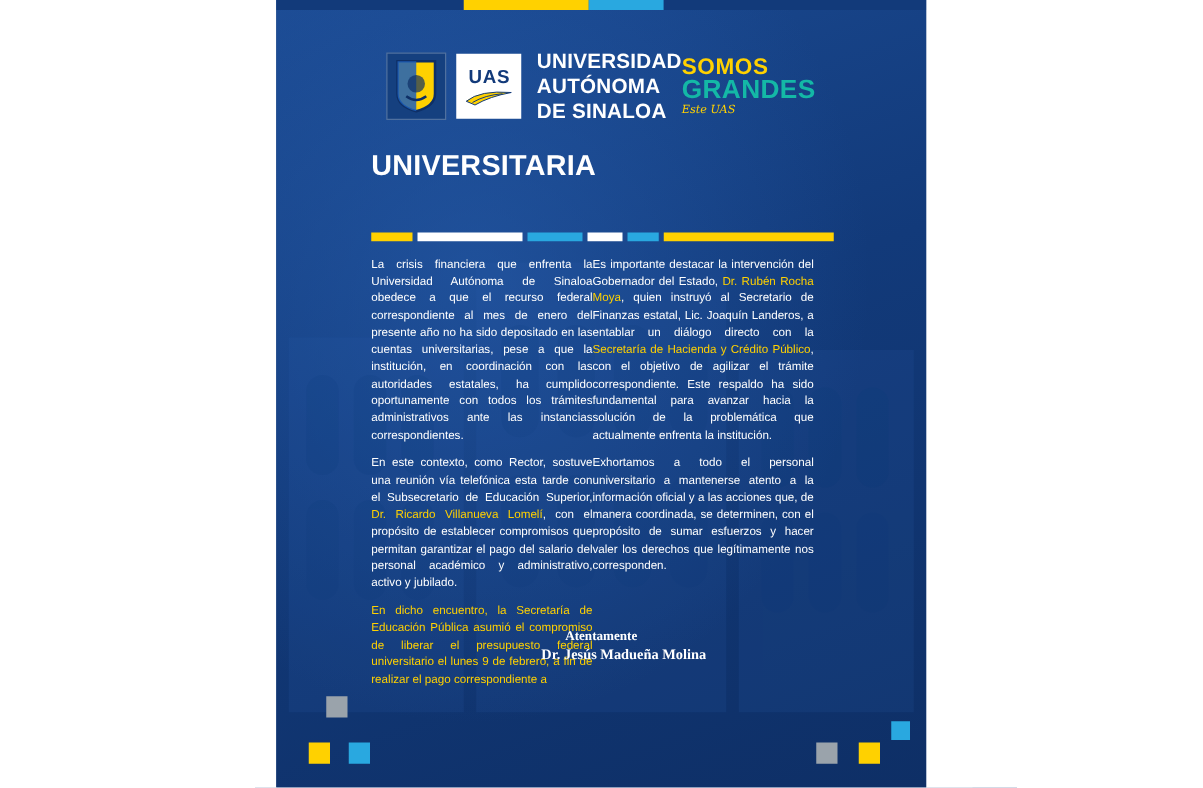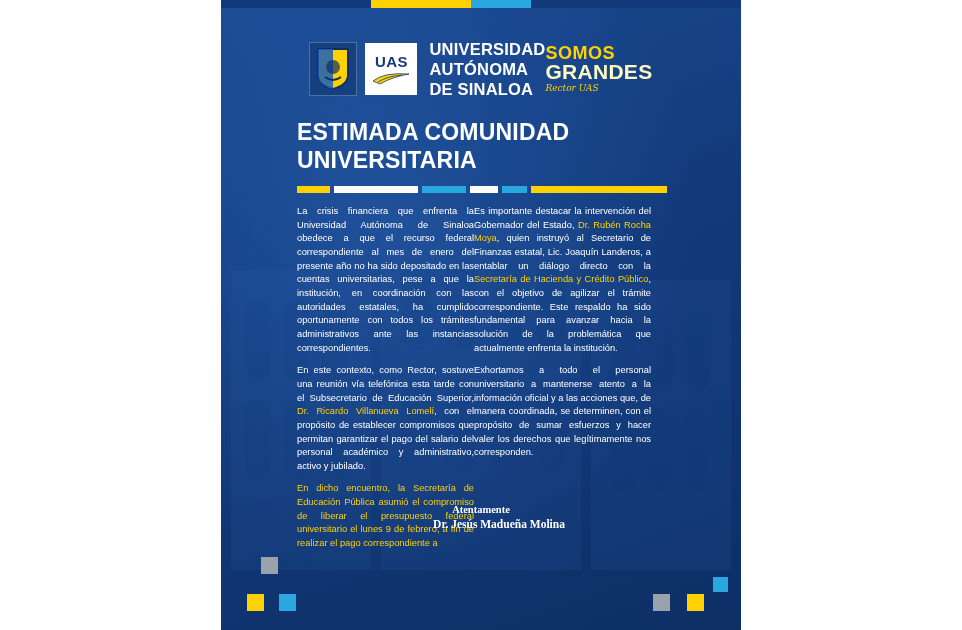--- a/index.html
+++ b/index.html
@@ -121,21 +121,21 @@
     align-items: flex-start;
     line-height: 0.94;
   }
   .somos .l1 {
     color: #ffd100;
     font-weight: bold;
     font-size: 18px;
     letter-spacing: 0.5px;
   }
   .somos .l2 {
-    color: #fef9c3;
+    color: #14b8a6;
     font-weight: bold;
     font-size: 21px;
     letter-spacing: 0.3px;
   }
   .somos .l3 {
     color: #ffd100;
     font-size: 9px;
     font-style: italic;
     font-family: "DejaVu Serif", serif;
     margin-top: 2px;
@@ -264,26 +264,25 @@
 
       <div class="univ-name">
         <div>UNIVERSIDAD</div>
         <div>AUTÓNOMA</div>
         <div>DE SINALOA</div>
       </div>
 
       <div class="somos">
         <div class="l1">SOMOS</div>
         <div class="l2">GRANDES</div>
-        <div class="l3">Rector UAS</div>
+        <div class="l3">Este UAS</div>
       </div>
     </div>
 
     <div class="title">
-      <div>ESTIMADA COMUNIDAD</div>
       <div>UNIVERSITARIA</div>
     </div>
 
     <div class="divider">
       <i style="width:34px;background:#ffd100"></i>
       <i style="width:86px;background:#ffffff"></i>
       <i style="width:46px;background:#29a8e0"></i>
       <i style="width:28px;background:#ffffff"></i>
       <i style="width:26px;background:#29a8e0"></i>
       <i style="width:140px;background:#ffd100"></i>

